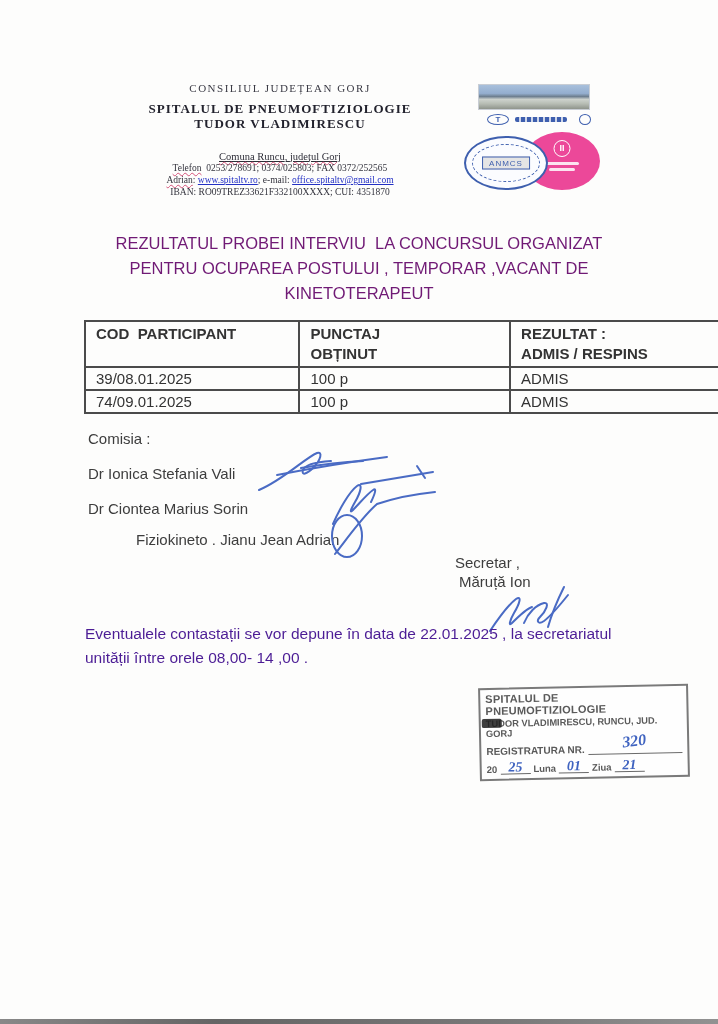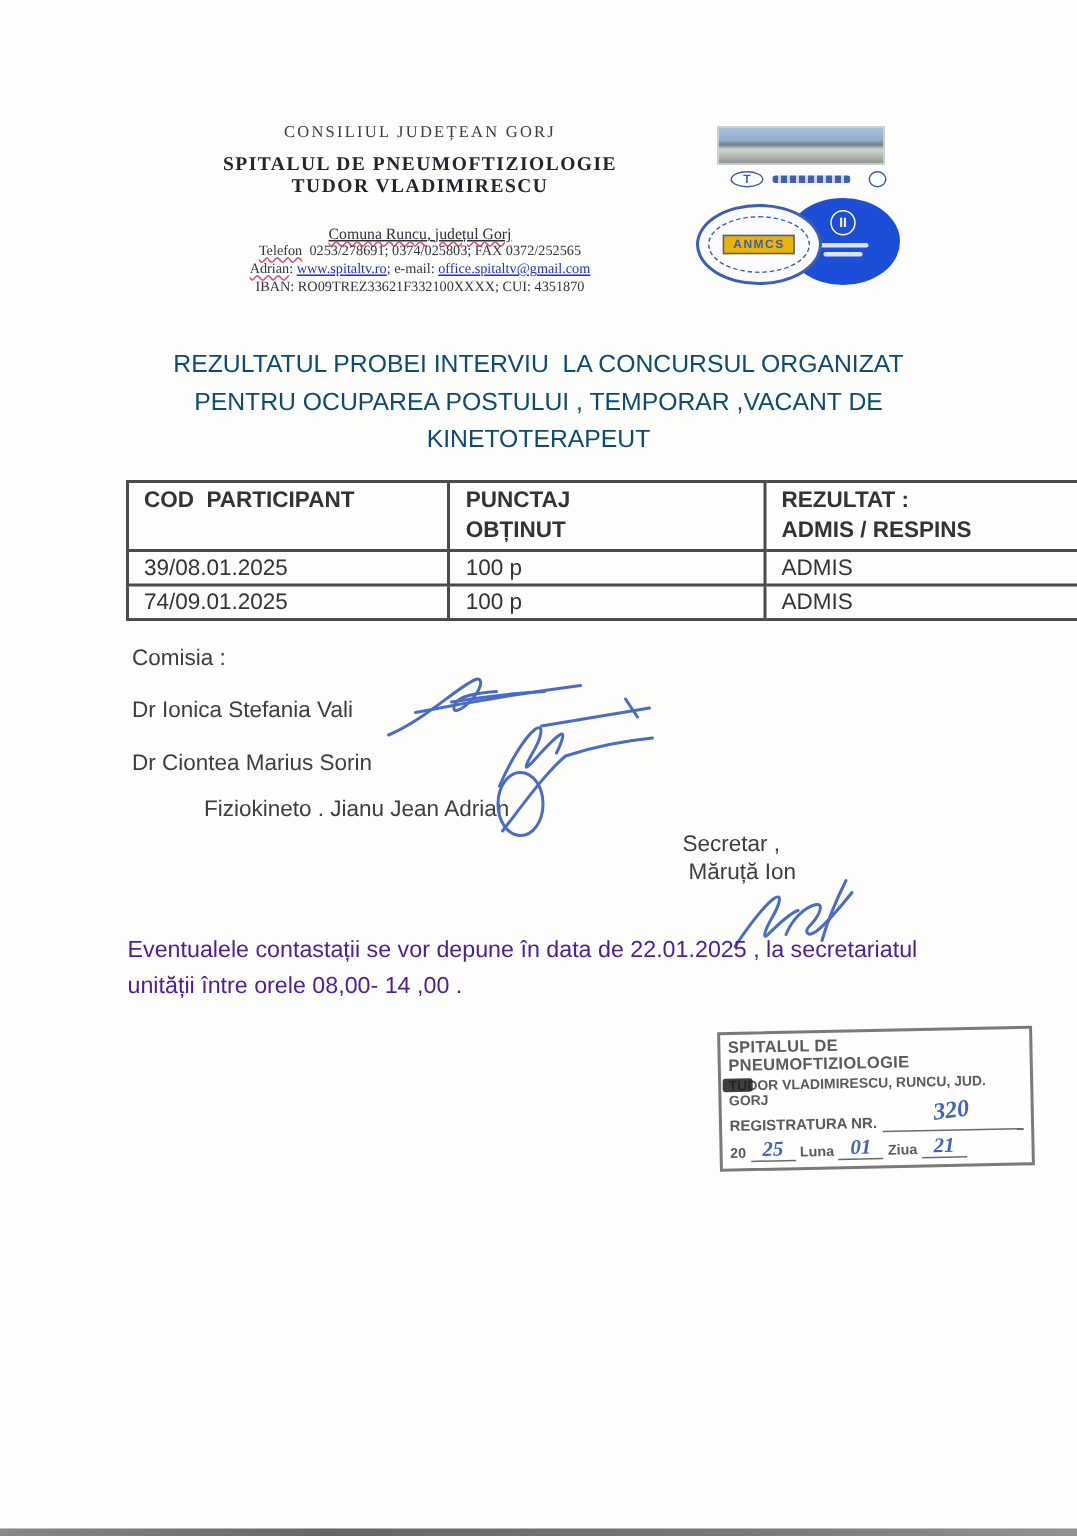--- a/index.html
+++ b/index.html
@@ -28,36 +28,36 @@
     border:1px solid #c8cdd4; }
   .logorow { position:absolute; left:487px; top:113px; width:104px; height:14px; }
   .logorow .oval { position:absolute; left:0; top:1px; width:22px; height:11px; border:1px solid #3e5fae;
     border-radius:50%; color:#3e5fae; font-size:8px; font-weight:bold; text-align:center; line-height:10px; }
   .logorow .bar { position:absolute; left:28px; top:4px; width:52px; height:5px;
     background:repeating-linear-gradient(90deg,#3e5fae 0 4px, rgba(62,95,174,.25) 4px 6px); border-radius:2px; }
   .logorow .dot { position:absolute; right:0; top:1px; width:12px; height:11px; border:1px solid #3e5fae; border-radius:50%; }
 
   .seals { position:absolute; left:464px; top:130px; width:140px; height:64px; }
   .seal-right { position:absolute; left:60px; top:2px; width:76px; height:58px; border-radius:50%;
-    background:#1d4ed8; }
+    background:#ec4899; }
   .seal-right .pause { position:absolute; left:50%; top:8px; transform:translateX(-50%);
     width:17px; height:17px; border:1.5px solid #fff; border-radius:50%;
     color:#fff; font-size:9px; font-weight:bold; text-align:center; line-height:15px; }
   .seal-right .tline { position:absolute; left:50%; transform:translateX(-50%); height:2.5px;
     background:rgba(255,255,255,.85); border-radius:2px; }
   .seal-left { position:absolute; left:0; top:6px; width:84px; height:54px; border:2px solid #3e5fae;
     border-radius:50%; background:#fbfcff; }
   .seal-left .ring { position:absolute; inset:6px; border:1px dashed #3e5fae; border-radius:50%; }
   .seal-left .core { position:absolute; left:50%; top:50%; transform:translate(-50%,-50%);
-    border:1.5px solid #3e5fae; padding:1px 6px; font-size:8px; font-weight:bold; letter-spacing:1px;
-    color:#3e5fae; background:#eab308; font-family:"Liberation Sans", sans-serif; }
+    border:1.5px solid #3e5fae; padding:1px 6px; font-size:8px; font-weight:normal; letter-spacing:1px;
+    color:#3e5fae; background:#e5e5e5; font-family:"Liberation Sans", sans-serif; }
 
   
   .title { position:absolute; left:90px; top:231px; width:538px; text-align:center;
-    font-size:16.5px; line-height:25px; color:#0c4a6e; }
+    font-size:16.5px; line-height:25px; color:#701a75; }
 
   
   table.results { position:absolute; left:84px; top:320px; width:648px; border-collapse:collapse;
     font-size:15px; color:#333; }
   table.results th, table.results td { border:2px solid #4b4b4b; padding:2px 10px; vertical-align:top; text-align:left; }
   table.results th { font-weight:bold; line-height:20px; }
   th.c1 { width:33.2%; } th.c2 { width:32.6%; text-align:center; } th.c3 { width:34.2%; }
   td.center { text-align:center; }
   table.results td { height:23px; }
 

